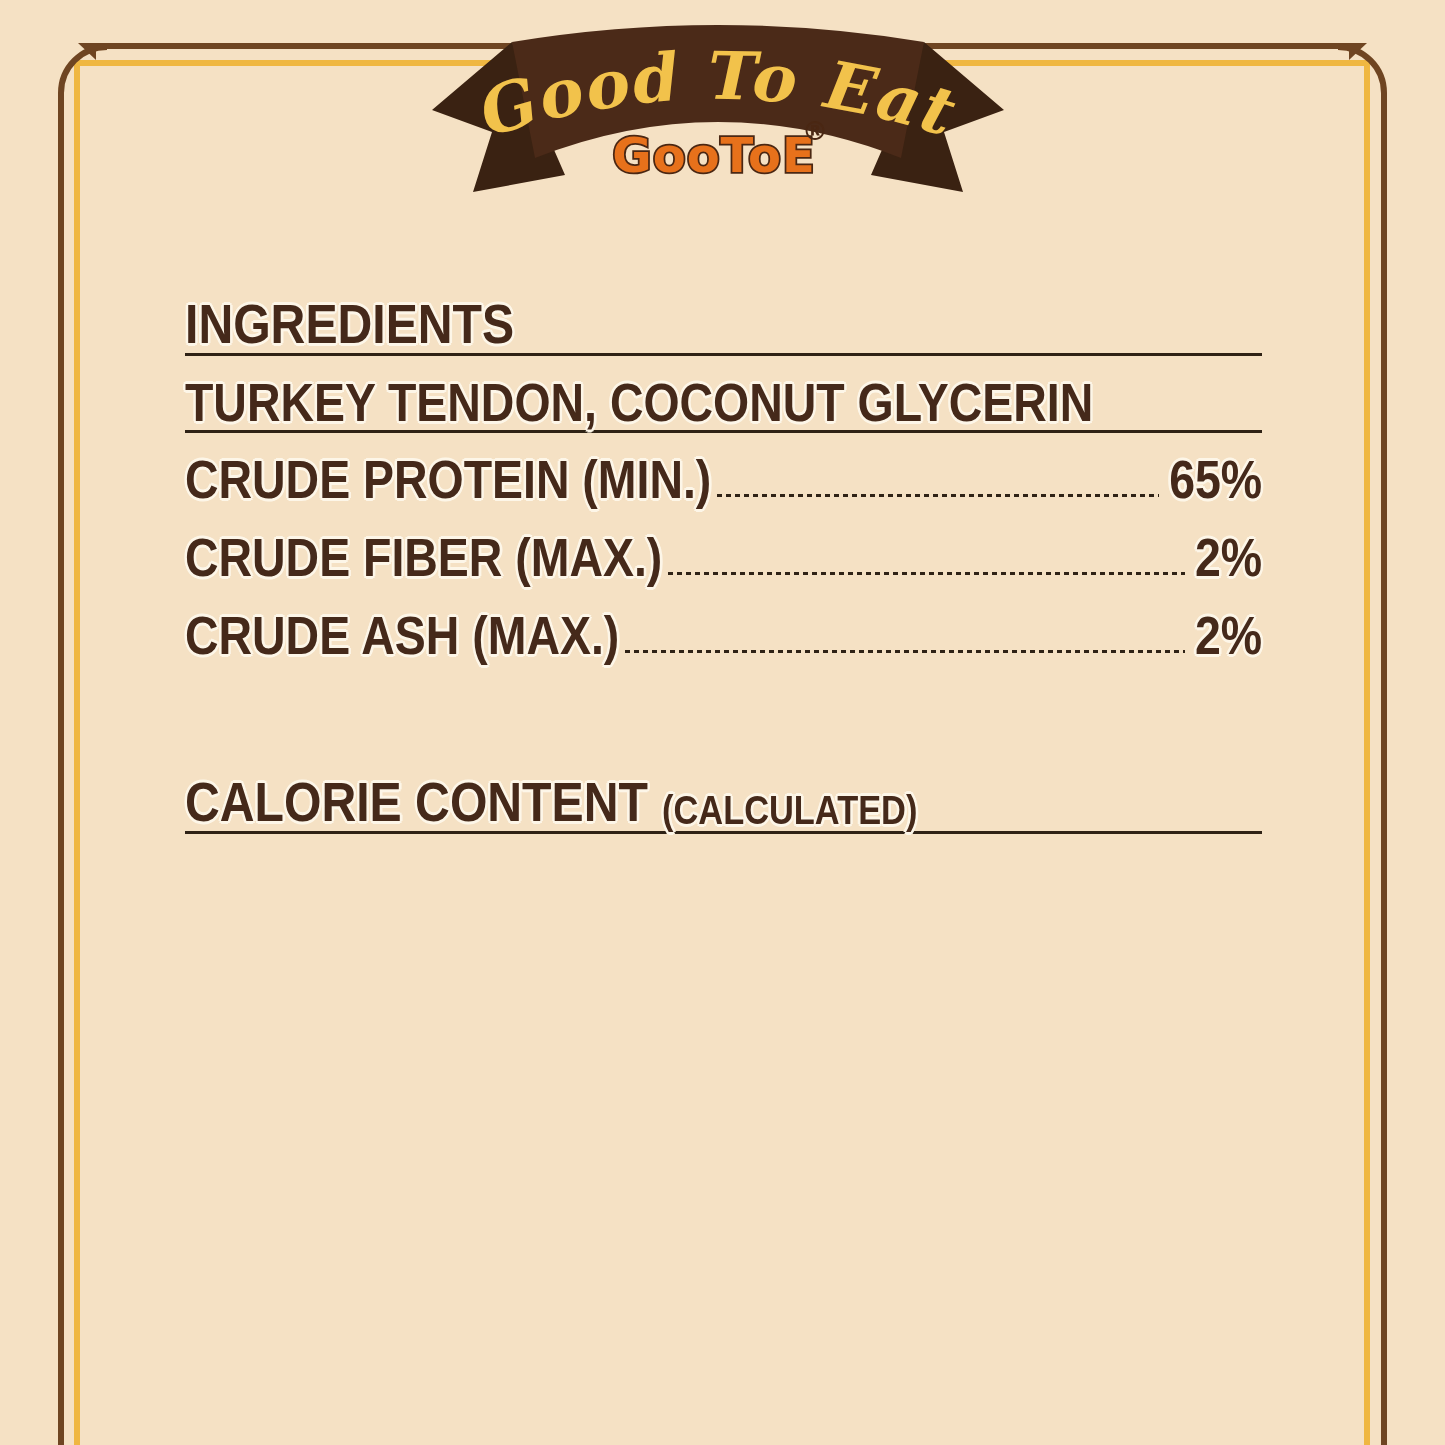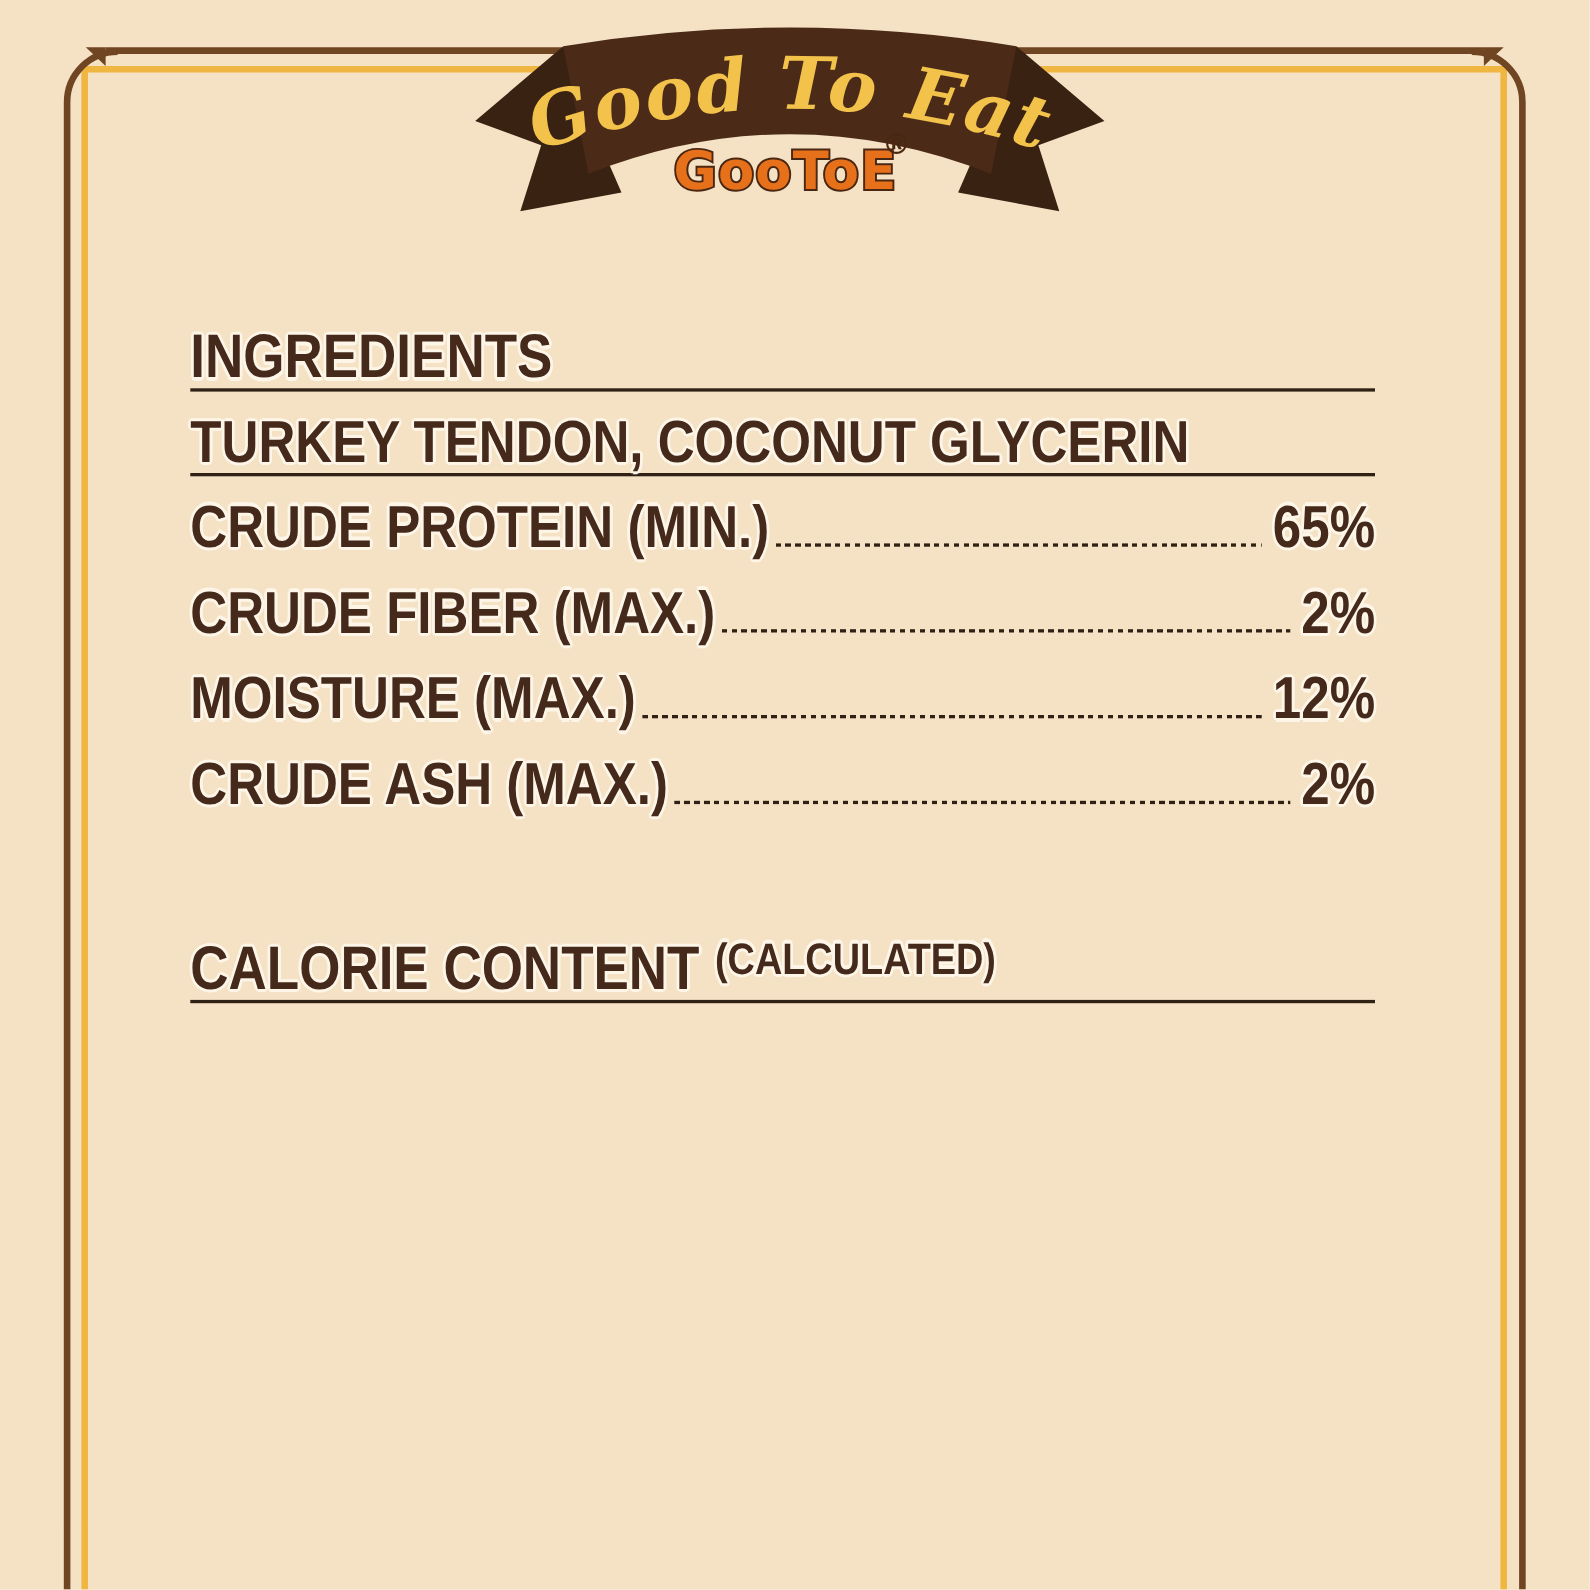--- a/index.html
+++ b/index.html
@@ -41,35 +41,35 @@
     fill:var(--logo-orange);
     stroke:var(--logo-outline);stroke-width:3.5px;
     paint-order:stroke;
   }
   .rmark{
     font-family:"DejaVu Sans", sans-serif;
     font-weight:bold;font-size:26px;
     fill:var(--logo-outline);
   }
   .content{
-    position:absolute;left:173px;top:0;width:1077px;
+    position:absolute;left:185px;top:0;width:1077px;
     color:var(--text-brown);
   }
   .outl{
     text-shadow:
       3px 0 0 var(--text-outline), -3px 0 0 var(--text-outline),
       0 3px 0 var(--text-outline), 0 -3px 0 var(--text-outline),
       2px 2px 0 var(--text-outline), -2px 2px 0 var(--text-outline),
       2px -2px 0 var(--text-outline), -2px -2px 0 var(--text-outline);
   }
   .cx{display:inline-block;white-space:nowrap;}
   .sec-title{font-size:56px;line-height:56px;font-weight:bold;}
   .t-ingredients{margin-top:296px;}
   .t-ga{margin-top:216px;}
-  .t-cal{margin-top:112px;display:flex;align-items:flex-start;}
+  .t-cal{margin-top:112px;display:flex;align-items:flex-end;}
   .subtitle{font-size:40px;line-height:40px;margin-left:14px;}
   .rule{height:3px;background:var(--rule-brown);margin-top:1px;}
   .body-line{font-size:54px;line-height:54px;font-weight:bold;}
   .body-line.ing{margin-top:19px;}
   .body-line.cal{margin-top:25px;}
   .row{
     display:flex;align-items:flex-end;
     font-size:54px;line-height:54px;font-weight:bold;
     margin-top:24px;
   }
@@ -123,25 +123,20 @@
       <span class="cx outl" style="transform: scaleX(0.86); transform-origin: 0px 50%; margin-right: -85.68px;">CRUDE PROTEIN (MIN.)</span>
       <div class="leader"></div>
       <span class="cx cx-r outl" style="transform: scaleX(0.86); transform-origin: 100% 50%; margin-left: -15.12px;">65%</span>
     </div>
     <div class="row">
       <span class="cx outl" style="transform: scaleX(0.86); transform-origin: 0px 50%; margin-right: -77.7px;">CRUDE FIBER (MAX.)</span>
       <div class="leader"></div>
       <span class="cx cx-r outl" style="transform: scaleX(0.86); transform-origin: 100% 50%; margin-left: -10.92px;">2%</span>
     </div>
     <div class="row">
-      <span class="cx outl" style="transform: scaleX(0.86); transform-origin: 0px 50%; margin-right: -65.94px;">MOISTURE (MAX.)</span>
-      <div class="leader"></div>
-      <span class="cx cx-r outl" style="transform: scaleX(0.86); transform-origin: 100% 50%; margin-left: -15.12px;">12%</span>
-    </div>
-    <div class="row">
       <span class="cx outl" style="transform: scaleX(0.86); transform-origin: 0px 50%; margin-right: -70.7px;">CRUDE ASH (MAX.)</span>
       <div class="leader"></div>
       <span class="cx cx-r outl" style="transform: scaleX(0.86); transform-origin: 100% 50%; margin-left: -10.92px;">2%</span>
     </div>
 
     <div class="sec-title t-cal">
       <span class="cx outl" style="transform: scaleX(0.86); transform-origin: 0px 50%; margin-right: -75.32px;">CALORIE CONTENT</span>
       <span class="cx outl subtitle" style="transform: scaleX(0.86); transform-origin: 0px 50%; margin-right: -41.58px;">(CALCULATED)</span>
     </div>
     <div class="rule"></div>

